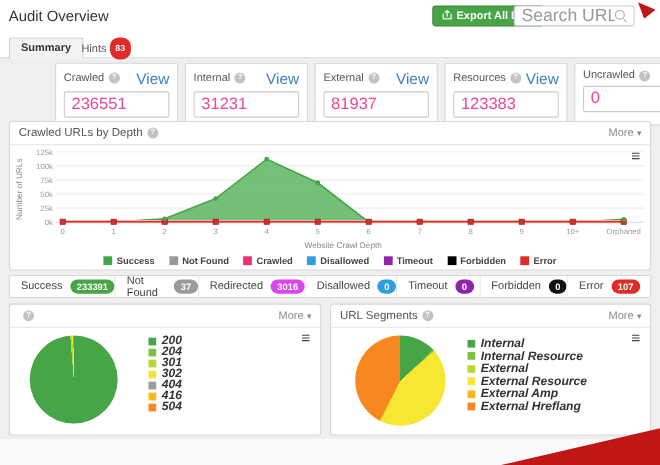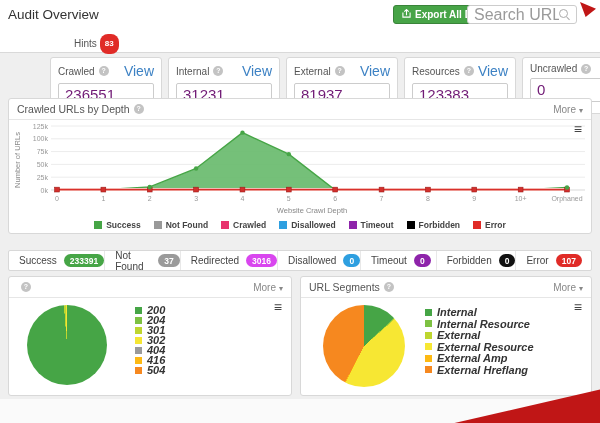--- a/index.html
+++ b/index.html
@@ -29,29 +29,29 @@
   .badge{display:inline-block;background:#e02b27;color:#fff;font-size:8px;font-weight:bold;
           padding:1px 5px;border-radius:8px;margin-left:3px;vertical-align:1px;}
   
   .cards-row{position:absolute;left:8px;top:57px;width:584px;display:flex;gap:6px;padding-left:42px;}
   .card{flex:1;background:#fff;border:1px solid #d8d8d8;border-radius:3px;padding:5px 7px 6px;}
   .card-head{display:flex;align-items:center;font-size:10px;color:#555;}
   .help{display:inline-block;width:10px;height:10px;background:#c3c3c3;color:#fff;border-radius:50%;
         font-size:7px;line-height:10px;text-align:center;margin-left:4px;font-weight:bold;cursor:pointer;}
   .view{margin-left:auto;color:#3d82c4;font-size:14px;cursor:pointer;}
   .card-valuebox{margin-top:4px;border:1px solid #ccc;border-radius:2px;background:#fff;font-size:15px;
-        color:#701a75;padding:2px 6px;height:18px;line-height:18px;}
+        color:#ec4899;padding:2px 6px;height:18px;line-height:18px;}
   
   .panel{position:absolute;background:#fff;border:1px solid #d8d8d8;border-radius:3px;box-sizing:border-box;}
   .panel-head{display:flex;align-items:center;height:20px;border-bottom:1px solid #e6e6e6;padding:0 8px;
         font-size:10.5px;color:#555;}
   .more{margin-left:auto;color:#888;font-size:10px;cursor:pointer;}
   .caret{color:#888;font-size:8px;margin-left:3px;}
   .burger{position:absolute;right:9px;top:24px;font-size:14px;color:#444;cursor:pointer;line-height:12px;}
-  #depth-panel{left:8px;top:98px;width:584px;height:136px;}
+  #depth-panel{left:8px;top:110px;width:584px;height:136px;}
   .chart-legend{position:absolute;left:0;right:0;bottom:3px;display:flex;justify-content:center;gap:13px;}
   .leg{display:flex;align-items:center;gap:4px;font-size:8.5px;font-weight:bold;color:#444;cursor:pointer;}
   .leg .sw{width:8px;height:8px;}
   
   .status-strip{position:absolute;left:8px;top:250px;width:584px;height:21px;background:#fff;
         border:1px solid #d8d8d8;border-radius:2px;display:flex;box-sizing:border-box;}
   .status-cell{flex:1;display:flex;align-items:center;padding-left:10px;border-left:1px solid #e8e8e8;
         font-size:10px;color:#444;cursor:pointer;}
   .status-cell:first-child{border-left:none;}
   .pill{margin-left:7px;color:#fff;font-size:8.5px;font-weight:bold;padding:1.5px 6px;border-radius:9px;}
@@ -91,20 +91,23 @@
       </span>
       <span>Export All Data</span>
     </div>
     <div class="search-wrap">
       <input type="text" placeholder="Search URLs..." style="">
       <span class="mag"></span>
     </div>
   </div>
 
   <div class="tabbar">
+    <div class="tab active">
+      <span>Summary</span>
+    </div>
     <div class="tab hints">
       <span>Hints</span><span class="badge">83</span>
     </div>
   </div>
 
   <div class="cards-row">
       <div class="card">
         <div class="card-head">
           <span>Crawled</span>
           <span class="help">?</span>

